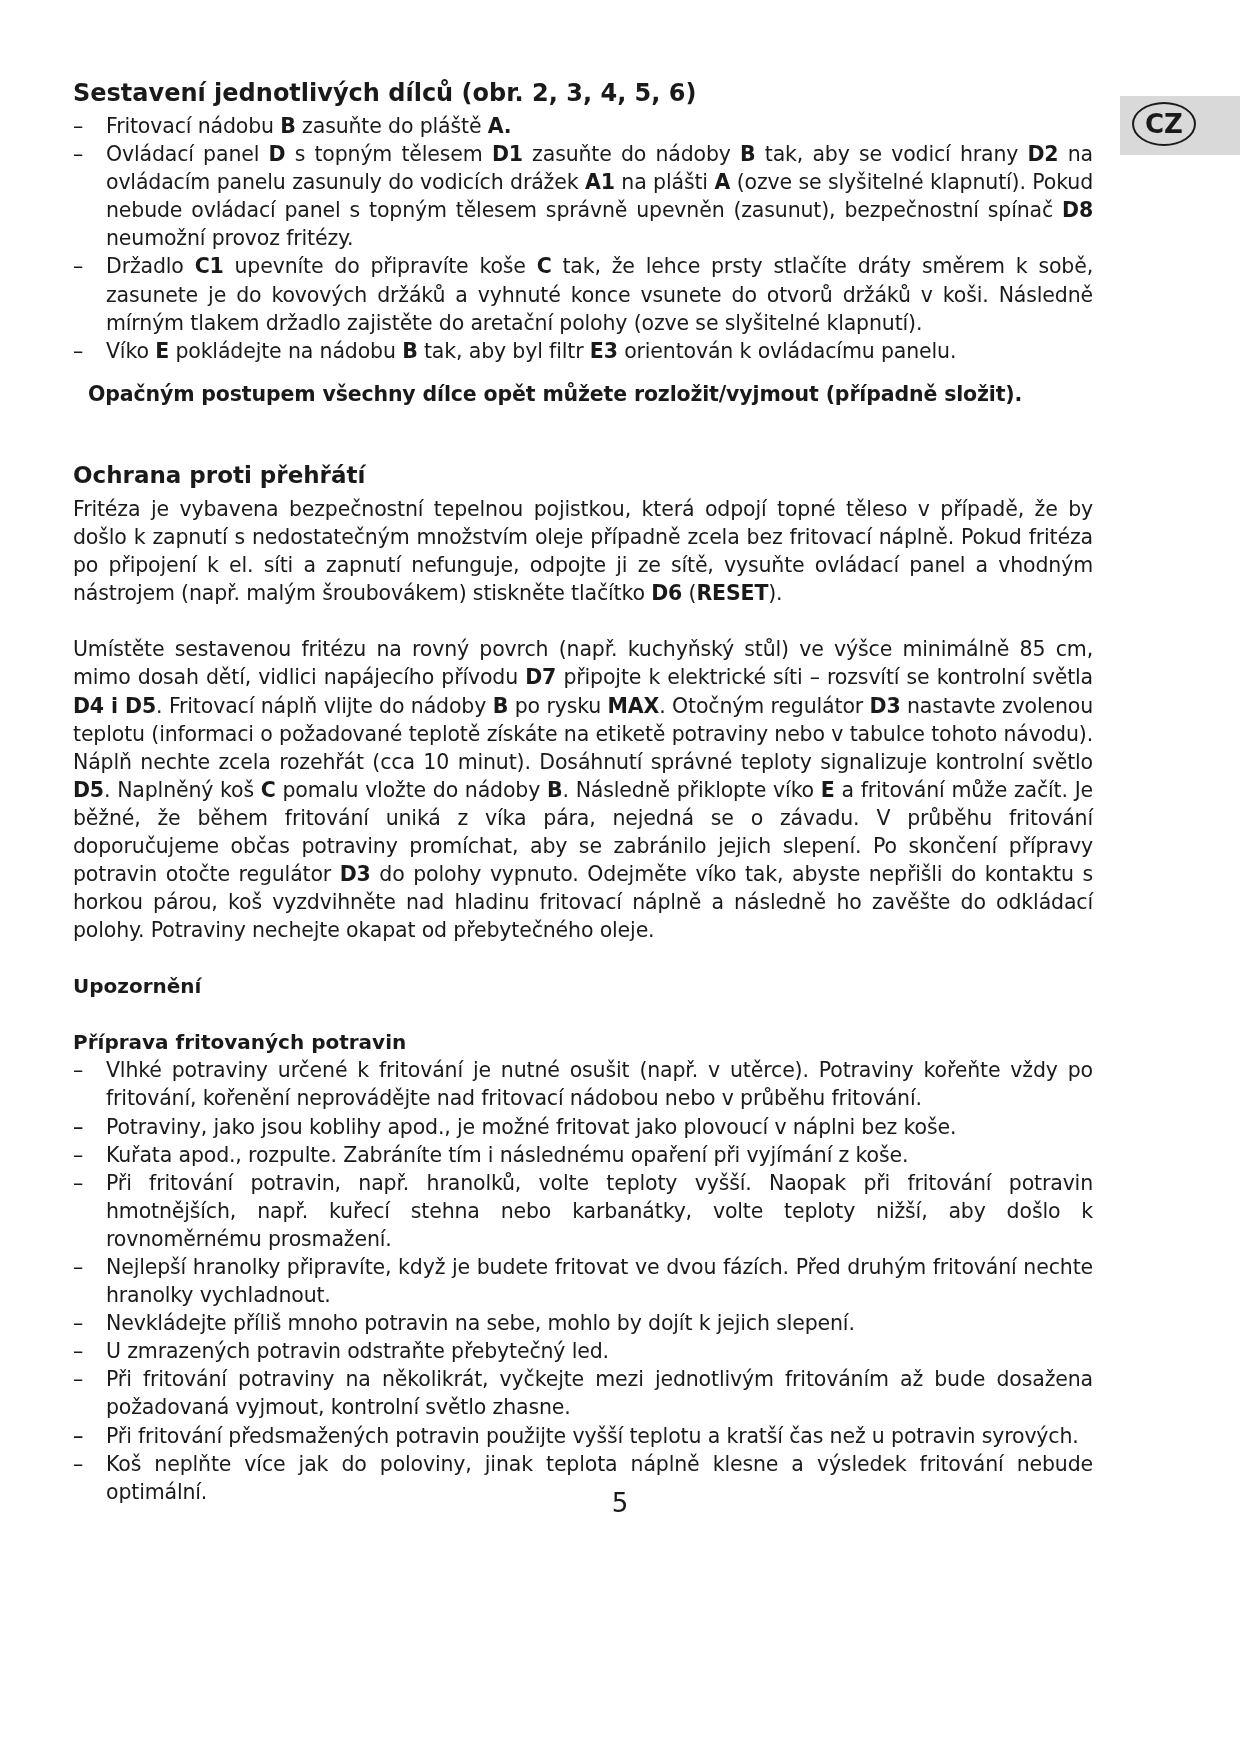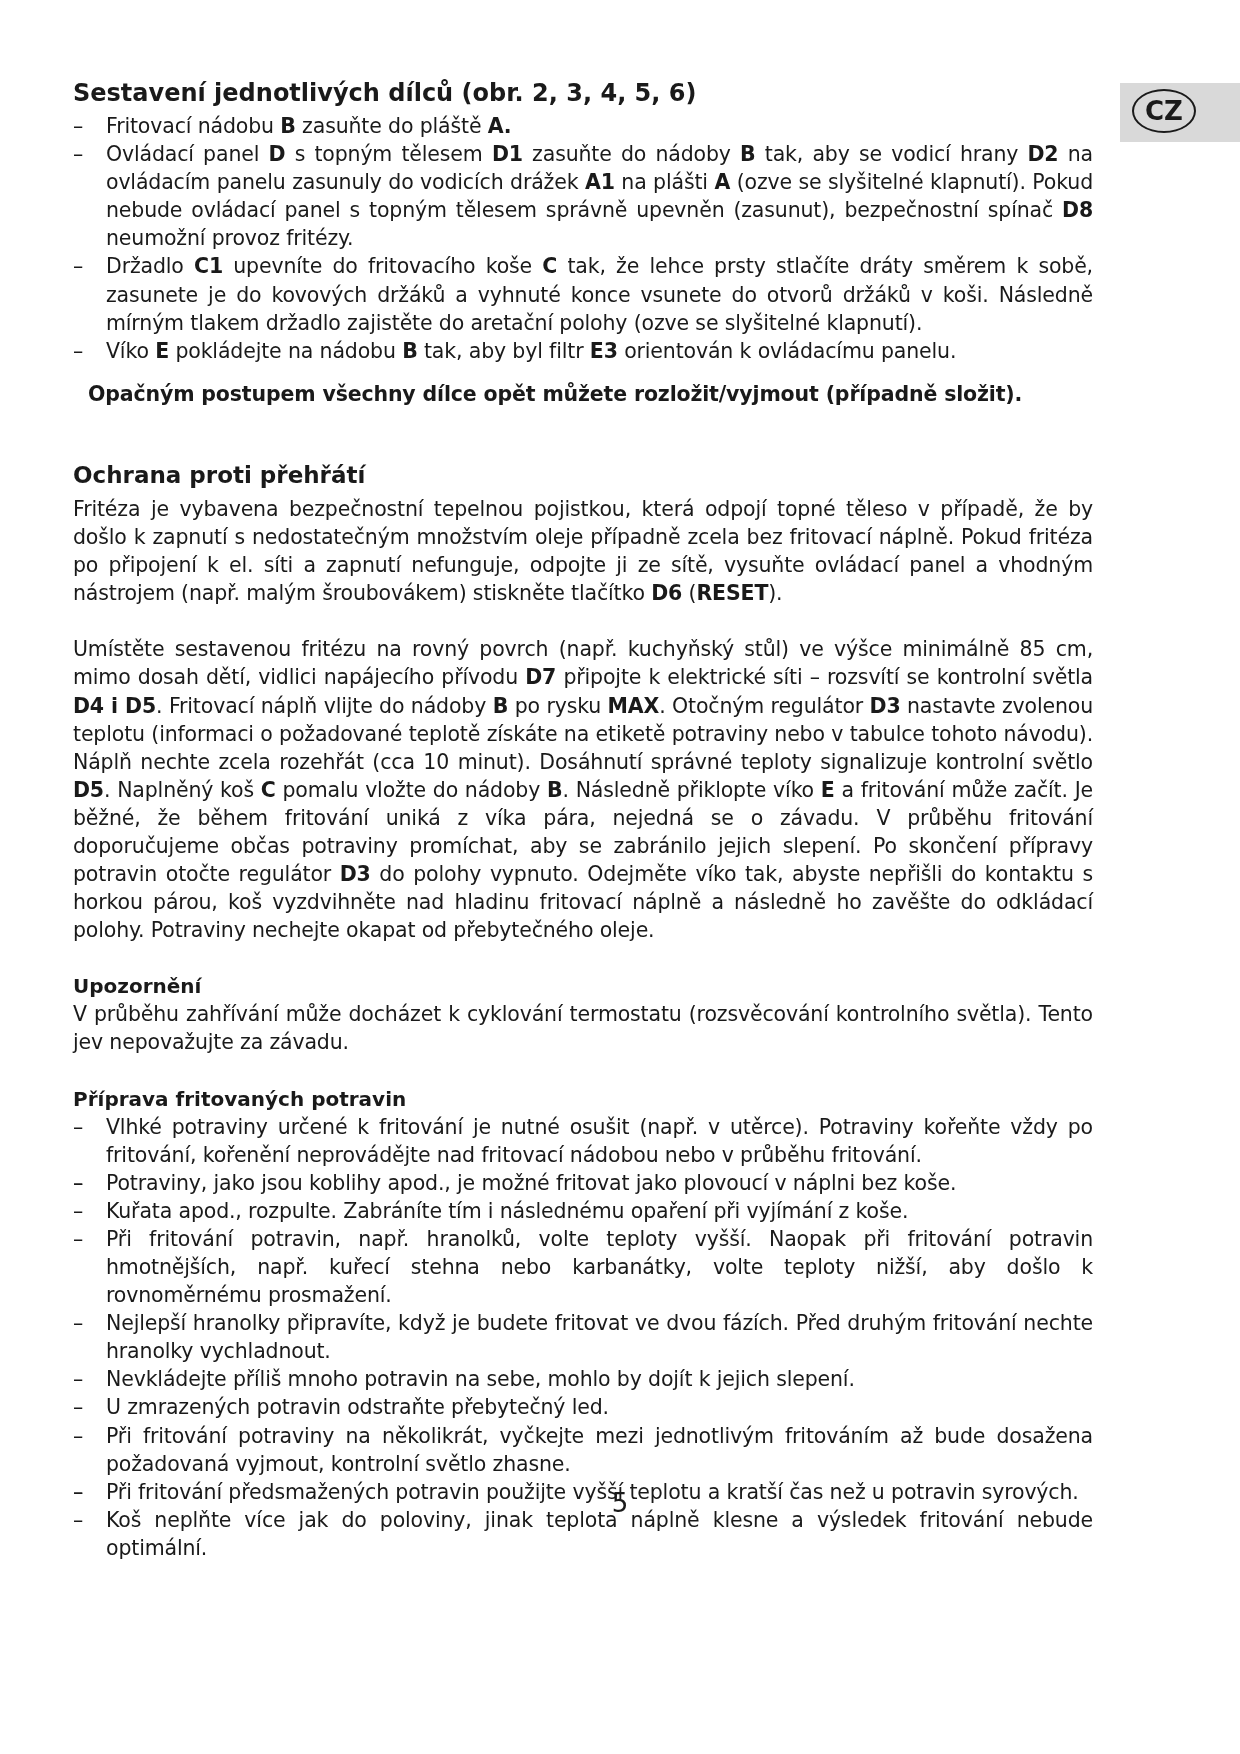--- a/index.html
+++ b/index.html
@@ -15,21 +15,21 @@
   .h-sub { font-size: 20px; line-height: 28px; font-weight: bold; margin: 0; }
   .list { list-style: none; margin: 0; padding: 0; }
   .list li { position: relative; padding-left: 33px; text-align: justify; }
   .list li .dash { position: absolute; left: 0; top: 0; }
   .para { margin: 0; text-align: justify; }
   .bold-line { margin: 15px; font-weight: bold; }
   .gap-l { height: 36px; }
   .gap-m { height: 28px; }
   b { font-weight: bold; }
   .badge {
-    position: absolute; left: 1120px; top: 83px; width: 120px; height: 59px;
+    position: absolute; left: 1120px; top: 96px; width: 120px; height: 59px;
     background: #d9d9d9;
   }
   .badge .oval {
     position: absolute; left: 12px; top: 6px; width: 60px; height: 40px;
     border: 2px solid #1a1a1a; border-radius: 50%;
     display: flex; align-items: center; justify-content: center;
     font-weight: bold; font-size: 26px; color: #1a1a1a;
     font-family: "DejaVu Sans", sans-serif;
   }
   .pagenum { position: absolute; left: 0; width: 1240px; top: 1488px; text-align: center; font-size: 26px; }
@@ -40,35 +40,34 @@
 <div class="badge">
   <div class="oval">CZ</div>
 </div>
 
 <div class="page">
 
   <h1 class="h-main"><b>Sestavení jednotlivých dílců</b><span> (obr. 2, 3, 4, 5, 6)</span></h1>
   <ul class="list txt">
       <li><span class="dash">–</span><span>Fritovací nádobu </span><b>B</b><span> zasuňte do pláště </span><b>A.</b></li>
       <li><span class="dash">–</span><span>Ovládací panel </span><b>D</b><span> s topným tělesem </span><b>D1</b><span> zasuňte do nádoby </span><b>B</b><span> tak, aby se vodicí hrany </span><b>D2</b><span> na ovládacím panelu zasunuly do vodicích drážek </span><b>A1</b><span> na plášti </span><b>A</b><span> (ozve se slyšitelné klapnutí). Pokud nebude ovládací panel s topným tělesem správně upevněn (zasunut), bezpečnostní spínač </span><b>D8</b><span> neumožní provoz fritézy.</span></li>
-      <li><span class="dash">–</span><span>Držadlo </span><b>C1</b><span> upevníte do fritovacího koše </span><b>C</b><span> tak, že lehce prsty stlačíte dráty směrem k sobě, zasunete je do kovových držáků a vyhnuté konce vsunete do otvorů držáků v koši. Následně mírným tlakem držadlo zajistěte do aretační polohy (ozve se slyšitelné klapnutí).</span></li>
+      <li><span class="dash">–</span><span>Držadlo </span><b>C1</b><span> upevníte do připravíte koše </span><b>C</b><span> tak, že lehce prsty stlačíte dráty směrem k sobě, zasunete je do kovových držáků a vyhnuté konce vsunete do otvorů držáků v koši. Následně mírným tlakem držadlo zajistěte do aretační polohy (ozve se slyšitelné klapnutí).</span></li>
       <li><span class="dash">–</span><span>Víko </span><b>E</b><span> pokládejte na nádobu </span><b>B</b><span> tak, aby byl filtr </span><b>E3</b><span> orientován k ovládacímu panelu.</span></li>
     </ul>
   <p class="bold-line txt">Opačným postupem všechny dílce opět můžete rozložit/vyjmout (případně složit).</p>
 
   <div class="gap-l"></div>
   <h2 class="h-sec">Ochrana proti přehřátí</h2>
   <p class="para txt" style="margin-top:4px"><span>Fritéza je vybavena bezpečnostní tepelnou pojistkou, která odpojí topné těleso v případě, že by došlo k zapnutí s nedostatečným množstvím oleje případně zcela bez fritovací náplně. Pokud fritéza po připojení k el. síti a zapnutí nefunguje, odpojte ji ze sítě, vysuňte ovládací panel a vhodným nástrojem (např. malým šroubovákem) stiskněte tlačítko </span><b>D6</b><span> (</span><b>RESET</b><span>).</span></p>
 
   <div class="gap-m"></div>
   <p class="para txt"><span>Umístěte sestavenou fritézu na rovný povrch (např. kuchyňský stůl) ve výšce minimálně 85 cm, mimo dosah dětí, vidlici napájecího přívodu </span><b>D7</b><span> připojte k elektrické síti – rozsvítí se kontrolní světla </span><b>D4 i D5</b><span>. Fritovací náplň vlijte do nádoby </span><b>B</b><span> po rysku </span><b>MAX</b><span>. Otočným regulátor </span><b>D3</b><span> nastavte zvolenou teplotu (informaci o požadované teplotě získáte na etiketě potraviny nebo v tabulce tohoto návodu). Náplň nechte zcela rozehřát (cca 10 minut). Dosáhnutí správné teploty signalizuje  kontrolní světlo </span><b>D5</b><span>. Naplněný koš </span><b>C</b><span> pomalu vložte do nádoby </span><b>B</b><span>. Následně přiklopte víko </span><b>E</b><span> a fritování může začít. Je běžné, že během fritování uniká z víka pára, nejedná se o závadu. V průběhu fritování doporučujeme občas potraviny promíchat, aby se zabránilo jejich slepení. Po skončení přípravy potravin otočte regulátor </span><b>D3</b><span> do polohy vypnuto. Odejměte víko tak, abyste nepřišli do kontaktu s horkou párou, koš vyzdvihněte nad hladinu fritovací náplně a následně ho zavěšte do odkládací polohy. Potraviny nechejte okapat od přebytečného oleje.</span></p>
 
   <div class="gap-m"></div>
   <h3 class="h-sub">Upozornění</h3>
-  <p class="para txt">V průběhu zahřívání může docházet k cyklování termostatu (rozsvěcování kontrolního světla). Tento jev nepovažujte za závadu.</p>
 
   <div class="gap-m"></div>
   <h3 class="h-sub">Příprava fritovaných potravin</h3>
   <ul class="list txt">
       <li><span class="dash">–</span><span>Vlhké potraviny určené k fritování je nutné osušit (např. v utěrce). Potraviny kořeňte vždy po fritování, kořenění neprovádějte nad fritovací nádobou nebo v průběhu fritování.</span></li>
       <li><span class="dash">–</span></li>
       <li><span class="dash">–</span><span>Potraviny, jako jsou koblihy apod., je možné fritovat jako plovoucí v náplni bez koše.</span></li>
       <li><span class="dash">–</span><span>Kuřata apod., rozpulte. Zabráníte tím i následnému opaření při vyjímání z koše.</span></li>
       <li><span class="dash">–</span><span>Při fritování potravin, např. hranolků, volte teploty vyšší. Naopak při fritování potravin hmotnějších, např. kuřecí stehna nebo karbanátky, volte teploty nižší, aby došlo k rovnoměrnému prosmažení.</span></li>
       <li><span class="dash">–</span><span>Nejlepší hranolky připravíte, když je budete fritovat ve dvou fázích. Před druhým fritování nechte hranolky vychladnout.</span></li>

